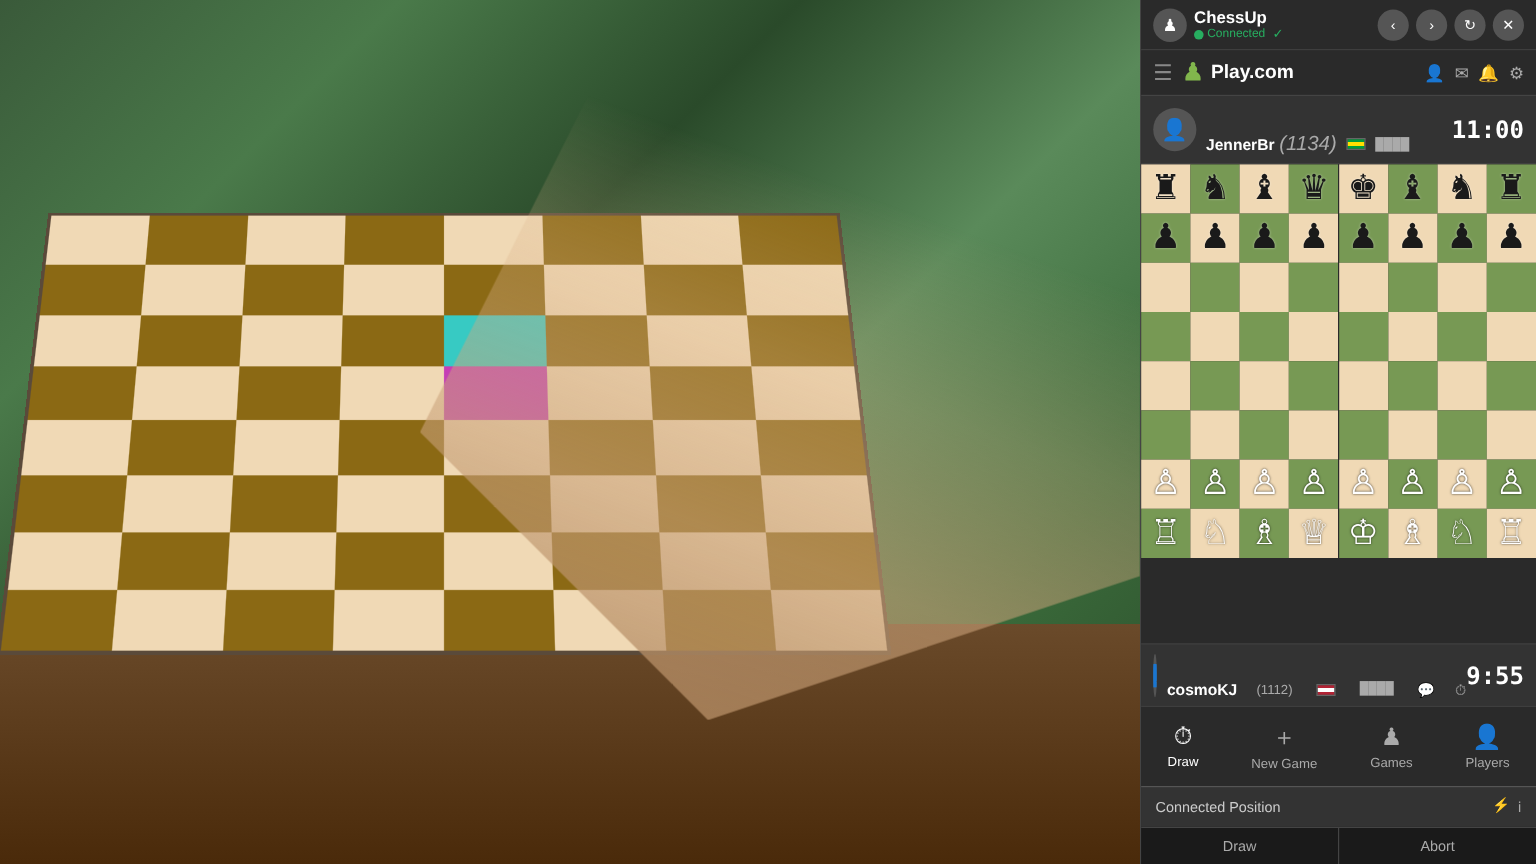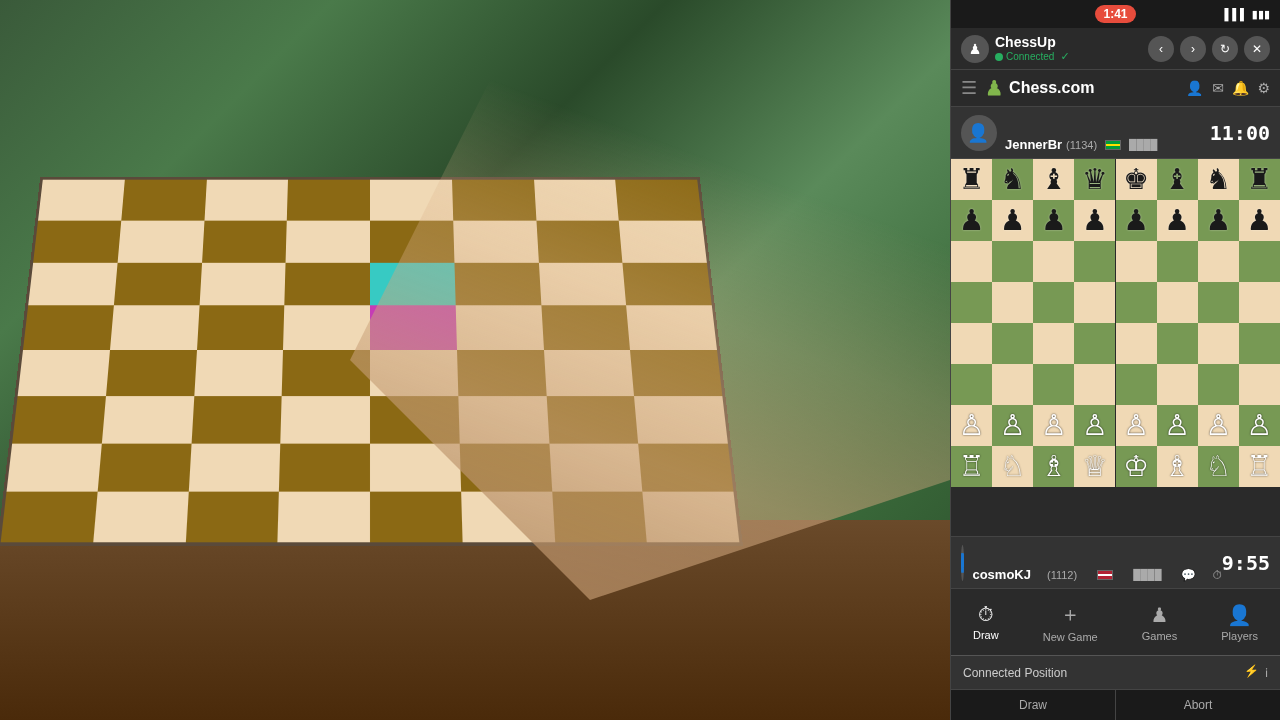--- a/index.html
+++ b/index.html
@@ -461,27 +461,20 @@
         <div class="board-cell dark"></div>
         <div class="board-cell light"></div>
     </div>
   </div>
 
   <div class="hand-overlay"></div>
 </div>
 
 <div class="right-panel">
 
-  <div class="status-bar" style="position:relative;">
-    <span class="status-time">1:41</span>
-    <div class="status-icons">
-      <span>▌▌▌</span>
-      <span>▮▮▮</span>
-    </div>
-  </div>
 
   <div class="chessup-header">
     <div class="chessup-brand">
       <div style="width:28px;height:28px;background:#555;border-radius:50%;display:flex;align-items:center;justify-content:center;color:white;font-size:14px;">♟</div>
       <div>
         <div class="chessup-name">ChessUp</div>
         <div class="connected-badge">
           <div class="connected-dot"></div>
           <span class="connected-text">Connected</span>
           <span style="color:#27ae60;font-size:11px;margin-left:3px;">✓</span>
@@ -494,39 +487,39 @@
       <button class="header-btn refresh">↻</button>
       <button class="header-btn close">✕</button>
     </div>
   </div>
 
   <div class="chess-navbar">
     <div style="display:flex;align-items:center;gap:8px;">
       <span style="color:#888;font-size:18px;cursor:pointer;">☰</span>
       <div class="chess-logo">
         <span class="chess-logo-icon">♟</span>
-        <span>Chess.com</span>
+        <span>Play.com</span>
       </div>
     </div>
     <div class="nav-icons">
       <span>👤</span>
       <span>✉</span>
       <span>🔔</span>
       <span>⚙</span>
     </div>
   </div>
 
   <div class="player-row">
     <div class="player-avatar">
       <span>👤</span>
     </div>
     <div class="player-info">
       <div style="display:flex;align-items:center;gap:4px;">
         <span class="player-name">JennerBr</span>
-        <span style="color:#aaa;font-size:11px;">(1134)</span>
+        <span style="color:#aaa;font-size:17px;font-style:italic;">(1134)</span>
         <div class="player-flag"></div>
         <span class="player-signal">████</span>
       </div>
     </div>
     <div class="player-timer">11:00</div>
   </div>
 
   <div class="chess-board-display">
     <div id="chess-board" style="width: 100%; display: grid; grid-template-columns: repeat(8, 1fr); grid-template-rows: repeat(8, 1fr); height: 328px;">
         <div style="display: flex; align-items: center; justify-content: center; background: rgb(240, 217, 181); width: 41px; height: 41px; font-size: 28.7px; line-height: 1; color: rgb(26, 26, 26); text-shadow: rgba(255, 255, 255, 0.5) 0px 0px 2px; user-select: none;">♜</div>

